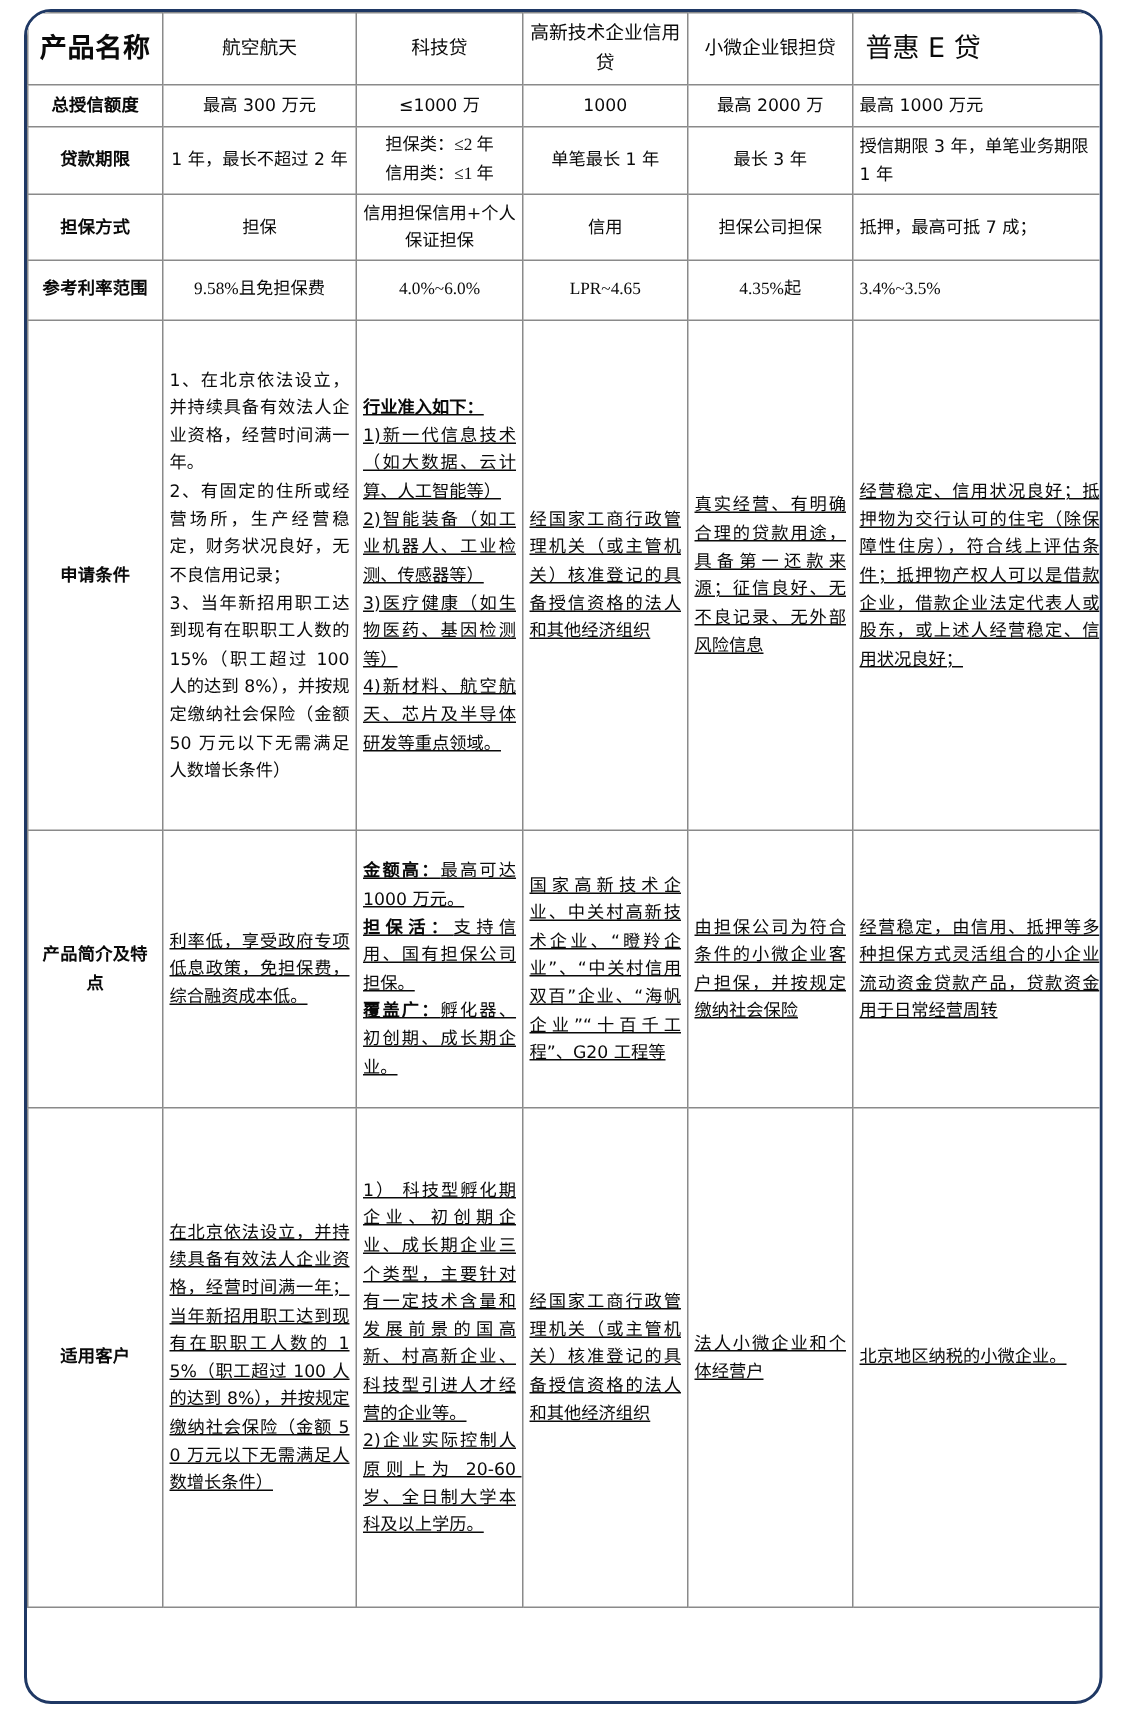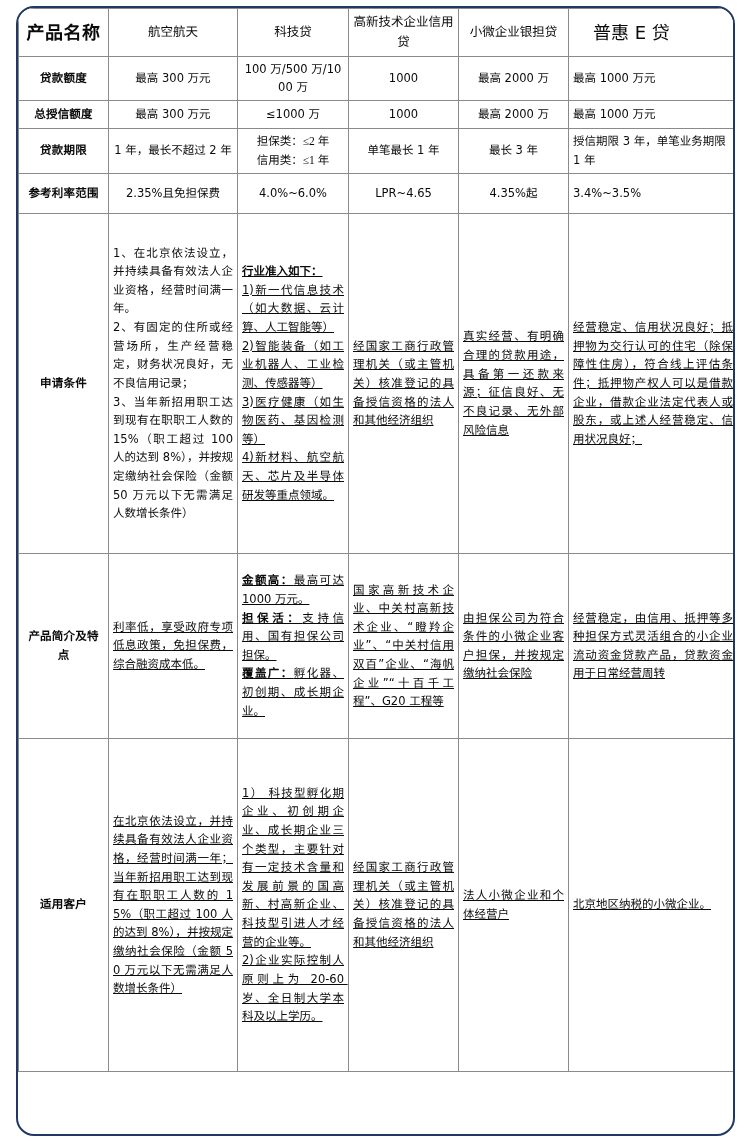--- a/index.html
+++ b/index.html
@@ -83,37 +83,37 @@
     font-weight: bold;
     letter-spacing: 0.5px;
   }
   tr.headrow td.hnormal {
     font-weight: normal;
     font-size: 12.5px;
   }
   tr.headrow td.hleft {
     text-align: left;
     font-weight: normal;
-    padding-left: 24px;
+    padding-left: 8px;
   }
 
   td.ctr   { text-align: center; }
   td.left  { text-align: left; padding-left: 7px; padding-right: 6px; }
   td.just  { text-align: justify; text-justify: inter-ideograph; padding-left: 6px; padding-right: 6px; }
 
   
   td.vtop  { vertical-align: top; padding-top: 5px; }
   td.vmid  { vertical-align: middle; text-decoration: underline; }
 
   
   tr.r-amount td      { height: 42px; }
   tr.r-credit td      { height: 28px; }
   tr.r-term td        { height: 45px; }
   tr.r-guar td        { height: 37px; }
-  tr.r-rate td        { height: 40px; }
+  tr.r-rate td        { height: 40px; font-family: Liberation Serif, serif; }
   tr.r-repay td       { height: 45px; }
   tr.r-cond td        { height: 340px; }
   tr.r-intro td       { height: 185px; }
   tr.r-cust td        { height: 333px; }
 </style>
 </head>
 <body>
 
 <div id="page">
   <div id="table-frame">
@@ -130,52 +130,52 @@
 
         <tr class="headrow">
           <td class="prodname">产品名称</td>
           <td class="hnormal">航空航天</td>
           <td class="hnormal">科技贷</td>
           <td class="hnormal">高新技术企业信用贷</td>
           <td class="hnormal">小微企业银担贷</td>
           <td class="hleft">普惠 E 贷</td>
         </tr>
 
-        <tr class="r-amount">
-          <td class="rowlabel">贷款额度</td>
-          <td class="ctr">最高 300 万元</td>
-          <td class="ctr">100 万/500 万/1000 万</td>
-          <td class="ctr">1000</td>
-          <td class="ctr">最高 2000 万</td>
-          <td class="left">最高 1000 万元</td>
-        </tr>
 
         <tr class="r-credit">
           <td class="rowlabel">总授信额度</td>
           <td class="ctr">最高 300 万元</td>
           <td class="ctr">≤1000 万</td>
           <td class="ctr">1000</td>
           <td class="ctr">最高 2000 万</td>
           <td class="left">最高 1000 万元</td>
         </tr>
 
         <tr class="r-term">
           <td class="rowlabel">贷款期限</td>
           <td class="ctr">1 年，最长不超过 2 年</td>
           <td class="ctr" style="white-space: pre-wrap; font-family: Liberation Serif, serif;">担保类：≤2 年
 信用类：≤1 年</td>
           <td class="ctr">单笔最长 1 年</td>
           <td class="ctr">最长 3 年</td>
           <td class="left">授信期限 3 年，单笔业务期限 1 年</td>
         </tr>
 
+        <tr class="r-guar">
+          <td class="rowlabel">担保方式</td>
+          <td class="ctr">担保</td>
+          <td class="ctr">信用担保信用+个人保证担保</td>
+          <td class="ctr">信用</td>
+          <td class="ctr">担保公司担保</td>
+          <td class="left">抵押，最高可抵 7 成；</td>
+        </tr>
 
         <tr class="r-rate">
           <td class="rowlabel">参考利率范围</td>
-          <td class="ctr">2.35%且免担保费</td>
+          <td class="ctr">9.58%且免担保费</td>
           <td class="ctr">4.0%~6.0%</td>
           <td class="ctr">LPR~4.65</td>
           <td class="ctr">4.35%起</td>
           <td class="left">3.4%~3.5%</td>
         </tr>
 
 
         <tr class="r-cond">
           <td class="rowlabel">申请条件</td>
           <td class="just vtop" style="white-space: pre-wrap;">1、在北京依法设立，并持续具备有效法人企业资格，经营时间满一年。

